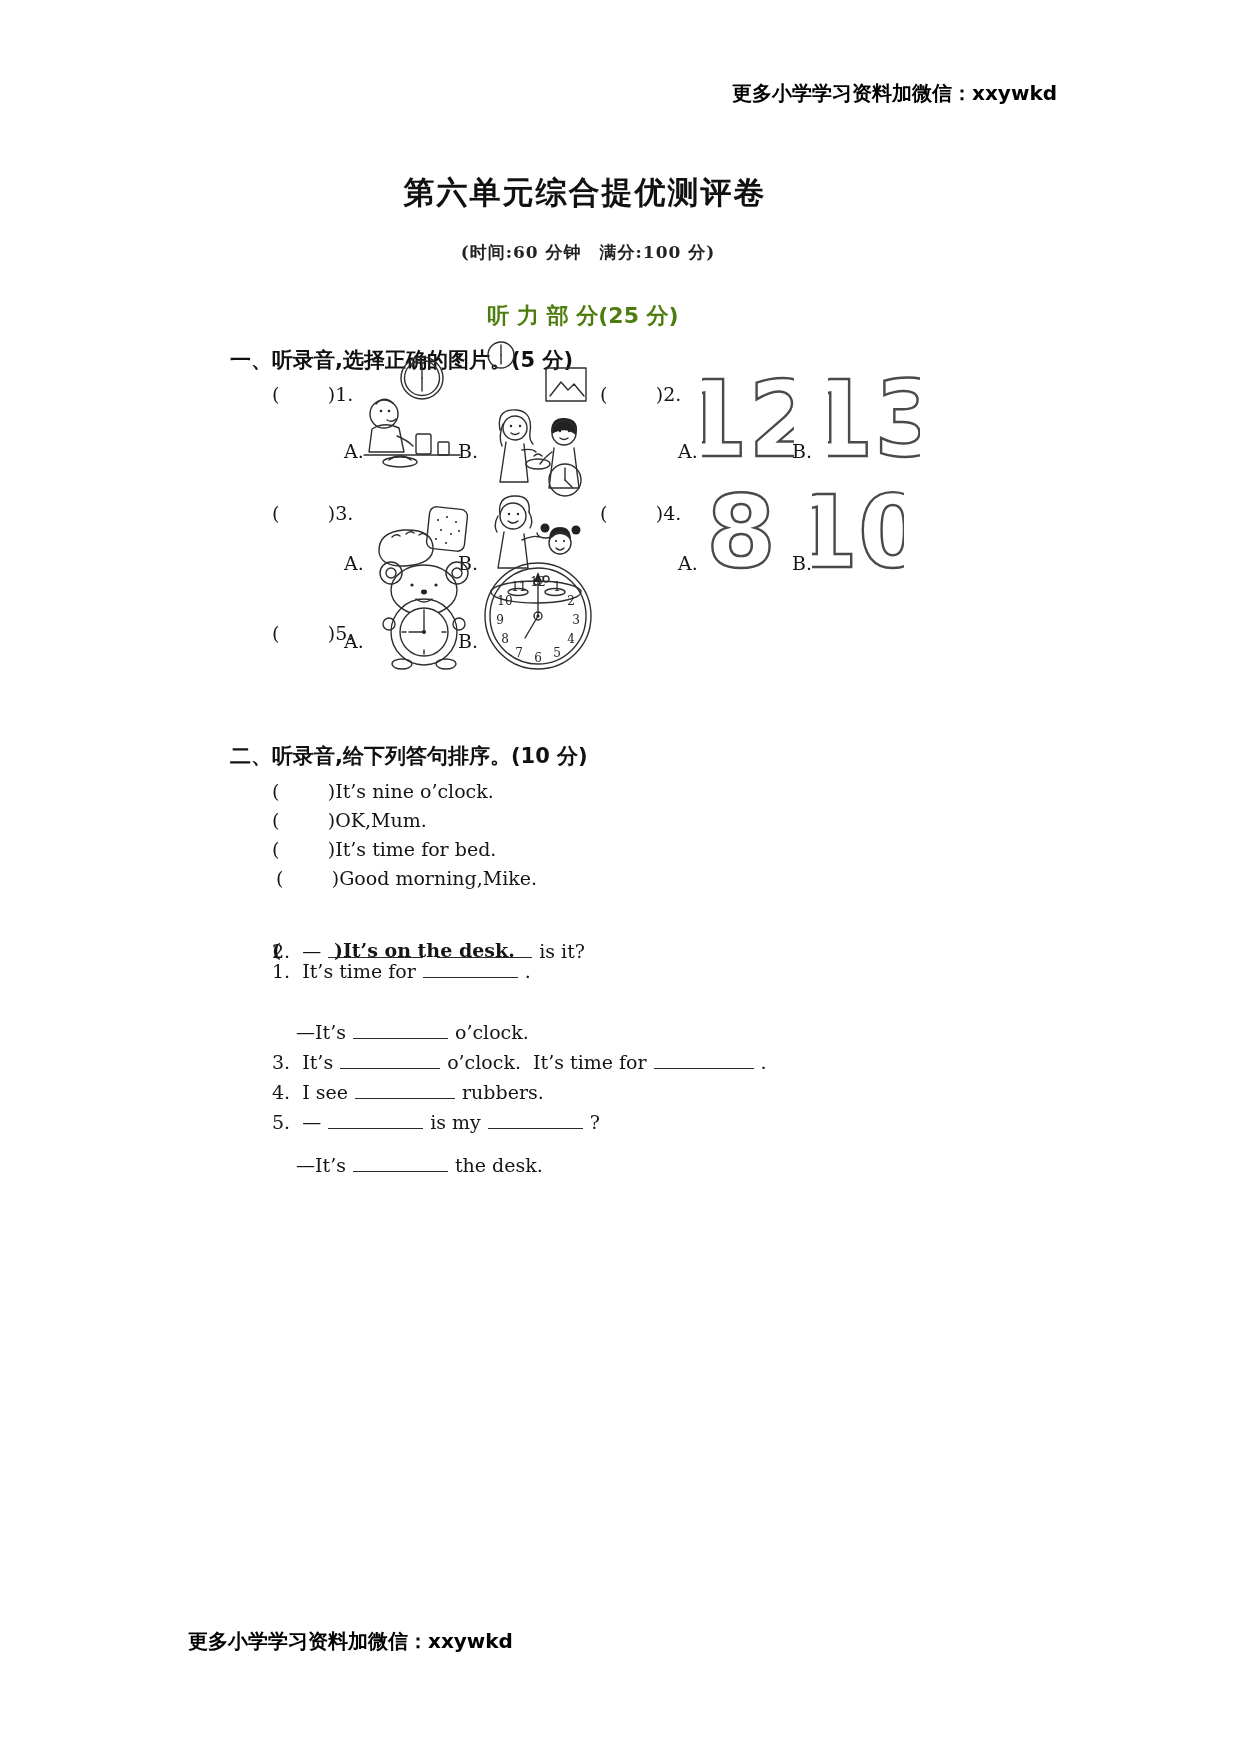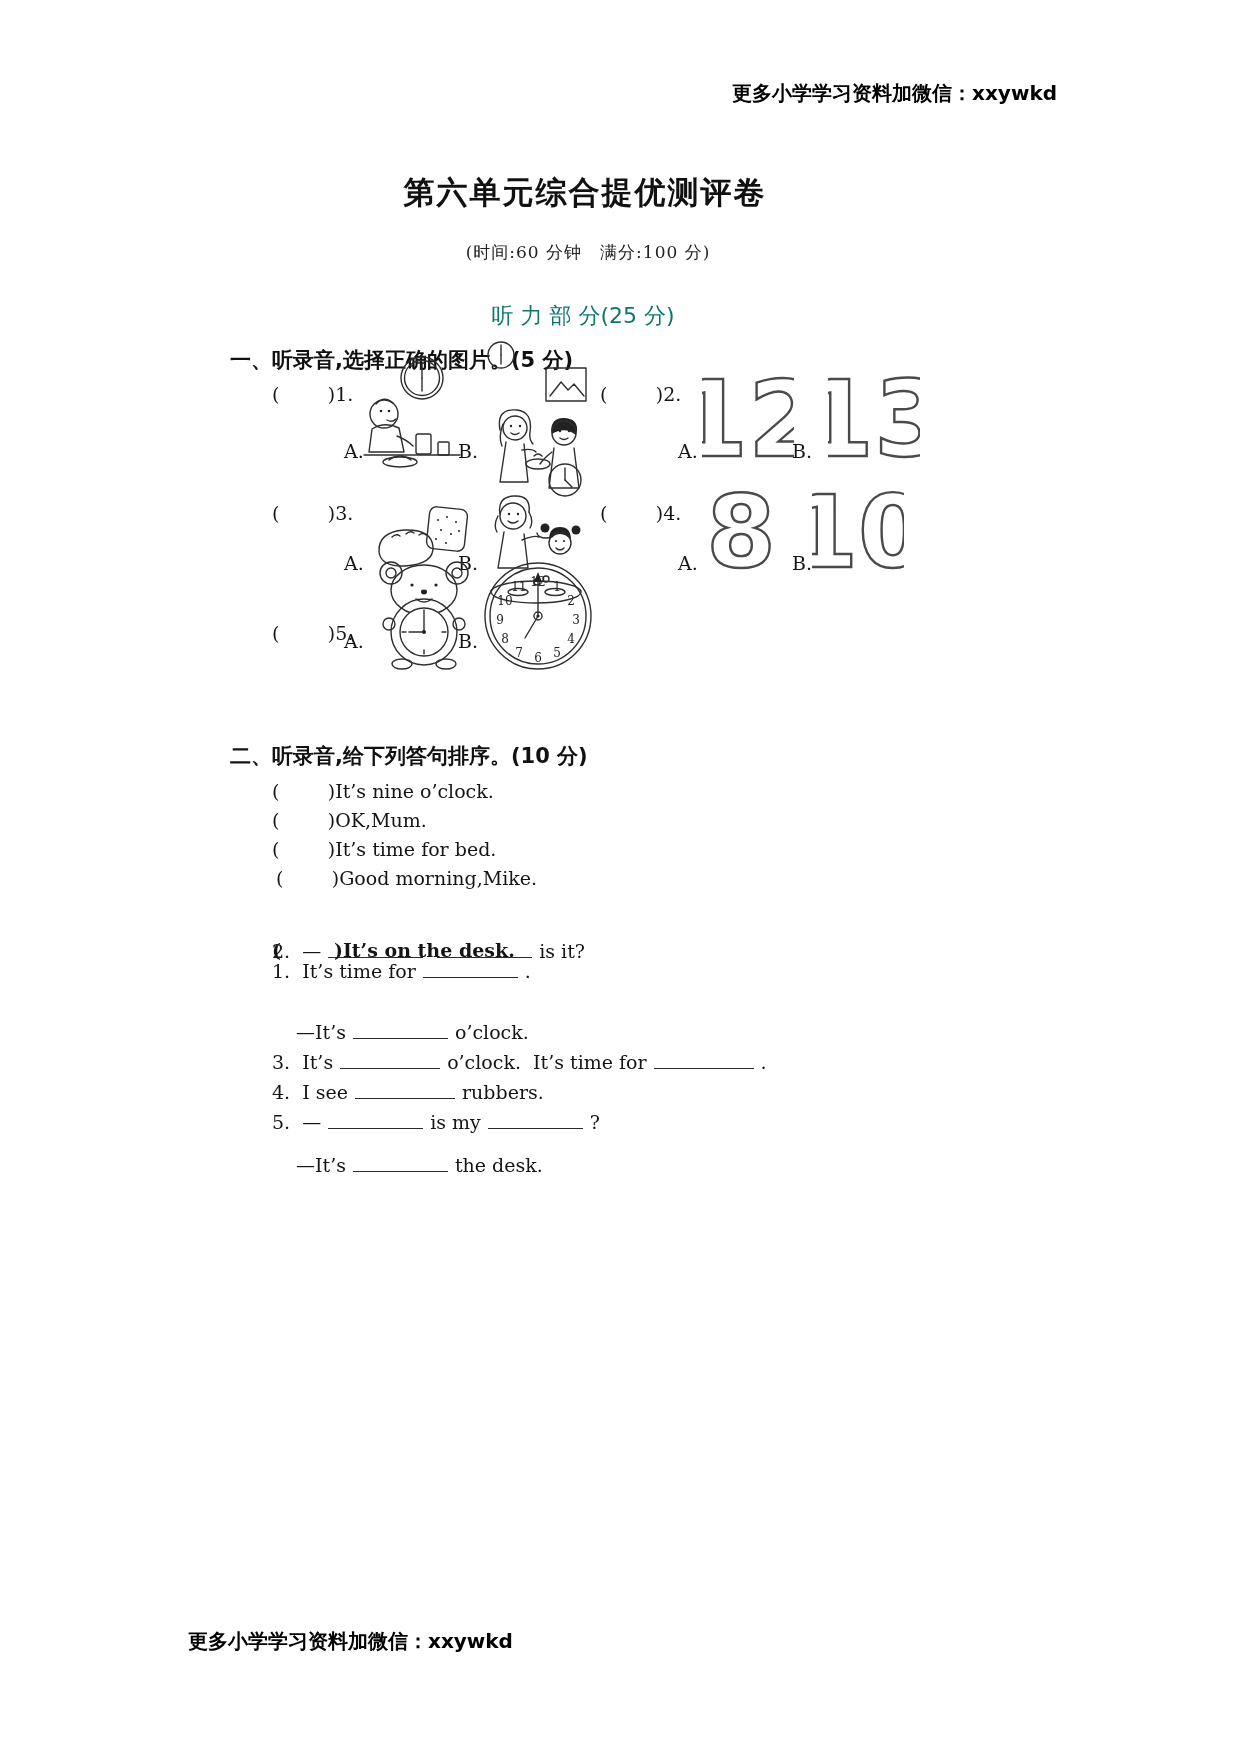--- a/index.html
+++ b/index.html
@@ -11,21 +11,21 @@
   .promo{
     font-family:"DejaVu Sans",sans-serif;font-weight:bold;font-size:20px;
     color:#000;white-space:pre;
   }
   .title{
     font-family:"DejaVu Sans",sans-serif;font-weight:bold;font-size:31px;
     color:#111;letter-spacing:2px;
   }
   .subtitle{font-size:17px;color:#222;letter-spacing:1px;}
   .section-title{
-    font-family:"DejaVu Sans",sans-serif;font-weight:normal;font-size:22px;color:#0f766e;
+    font-family:"DejaVu Sans",sans-serif;font-weight:bold;font-size:22px;color:#4d7c0f;
   }
   .part-heading{
     font-family:"DejaVu Sans",sans-serif;font-weight:bold;font-size:21px;color:#111;
   }
   .qlabel,.paren,.seg{white-space:pre;font-size:19px;color:#151515;}
   .p2row,.p3row{font-size:19px;}
   .blank{
     display:inline-block;width:95px;height:15px;
     border-bottom:1.6px solid #2a2a2a;margin:0 7px;vertical-align:baseline;
   }
@@ -36,21 +36,21 @@
   .fill{fill:#222;stroke:none;}
 </style>
 </head>
 <body>
 
 <div class="page">
 
   <div class="abs promo" style="top:80px;right:183px;">更多小学学习资料加微信：xxywkd</div>
 
   <div class="abs title" style="top:172px;left:0;width:1170px;text-align:center;">第六单元综合提优测评卷</div>
-  <div class="abs subtitle" style="top:241px;left:0;width:1176px;text-align:center;">(时间:60 分钟　满分:100 分)</div>
+  <div class="abs subtitle" style="top:241px;left:0;width:1176px;text-align:center;font-weight:bold;">(时间:60 分钟　满分:100 分)</div>
   <div class="abs section-title" style="top:301px;left:0;width:1166px;text-align:center;">听 力 部 分(25 分)</div>
 
   <div class="abs part-heading" style="top:346px;left:230px;">一、听录音,选择正确的图片。(5 分)</div>
 
   <div class="abs qlabel" style="top:383px;left:272px;">(        )1.</div>
   <div class="abs opt" style="top:440px;left:344px;">A.</div>
   <div class="abs" style="top:350px;left:358px;">
     <svg width="108" height="135" viewBox="0 0 108 135">
       <circle class="ln" cx="64" cy="28" r="21"></circle>
         <circle class="ln" cx="64" cy="28" r="17.5" stroke-width="0.8"></circle>

